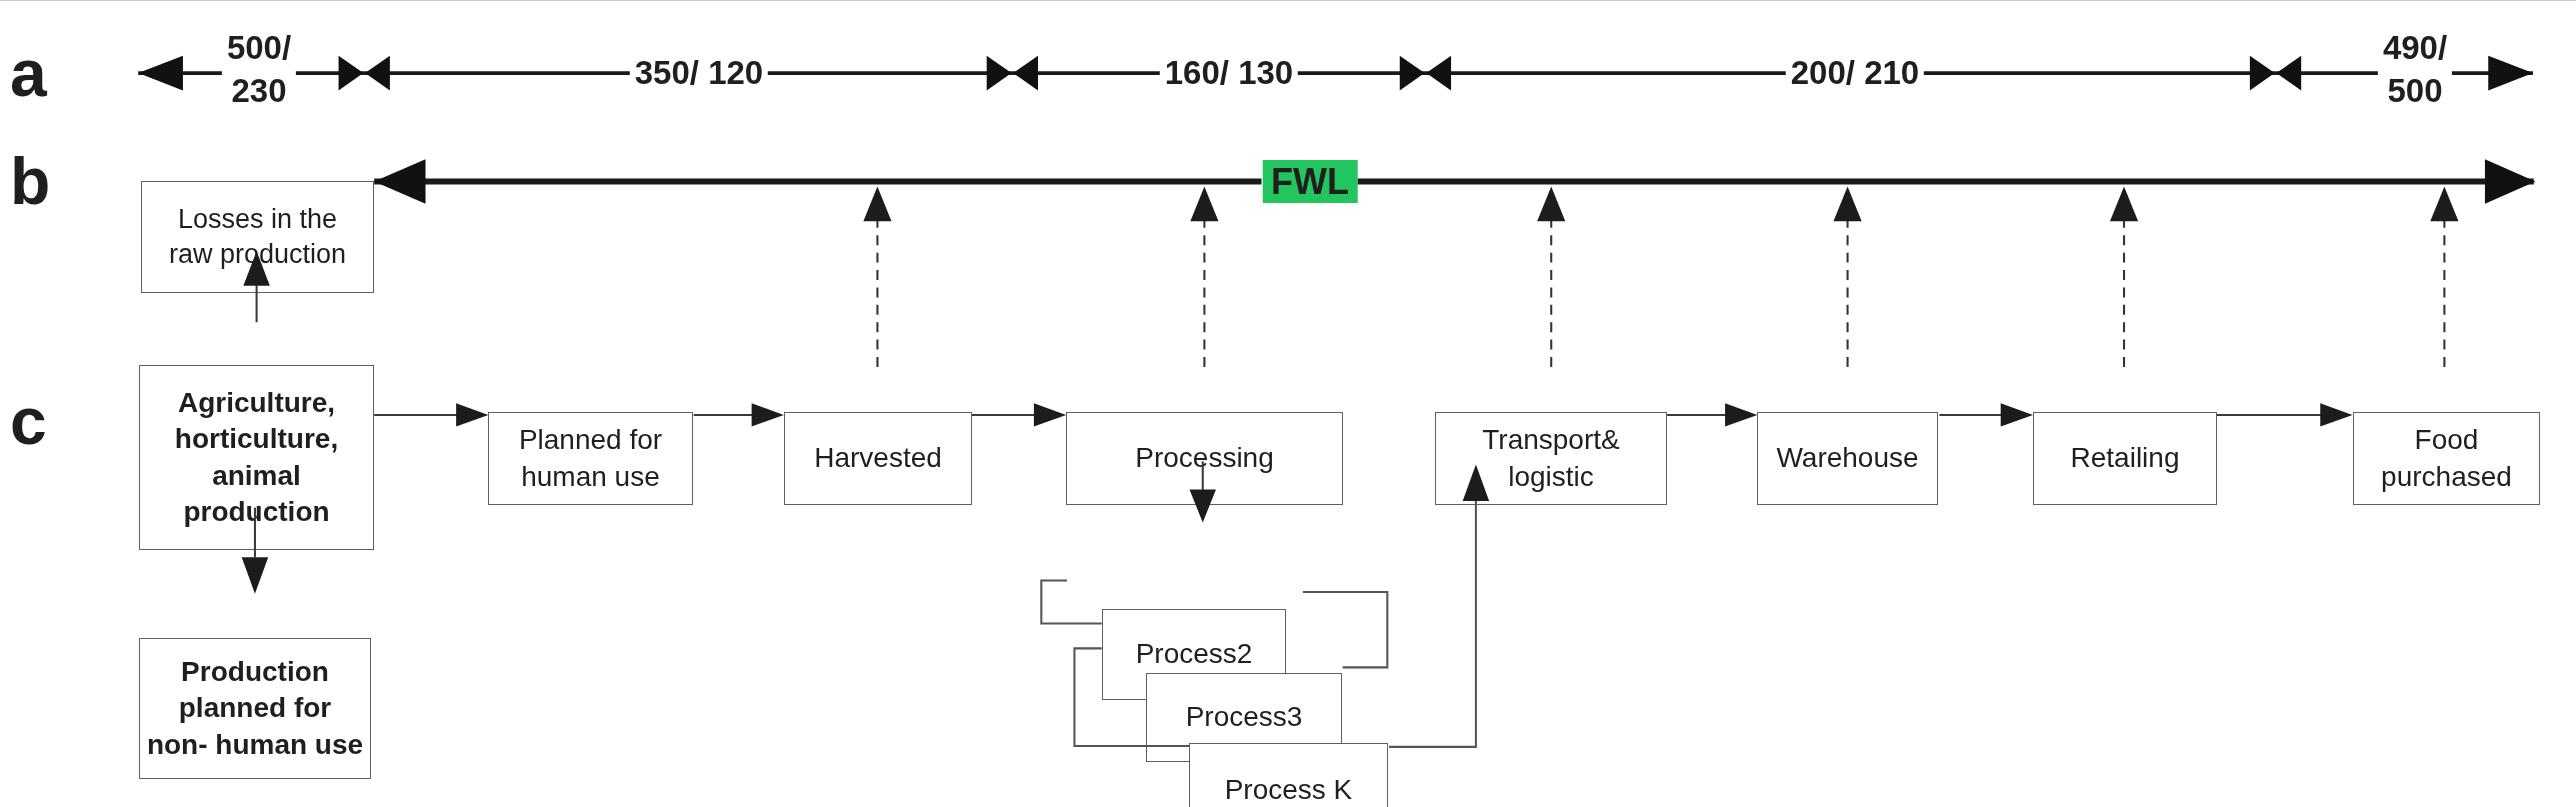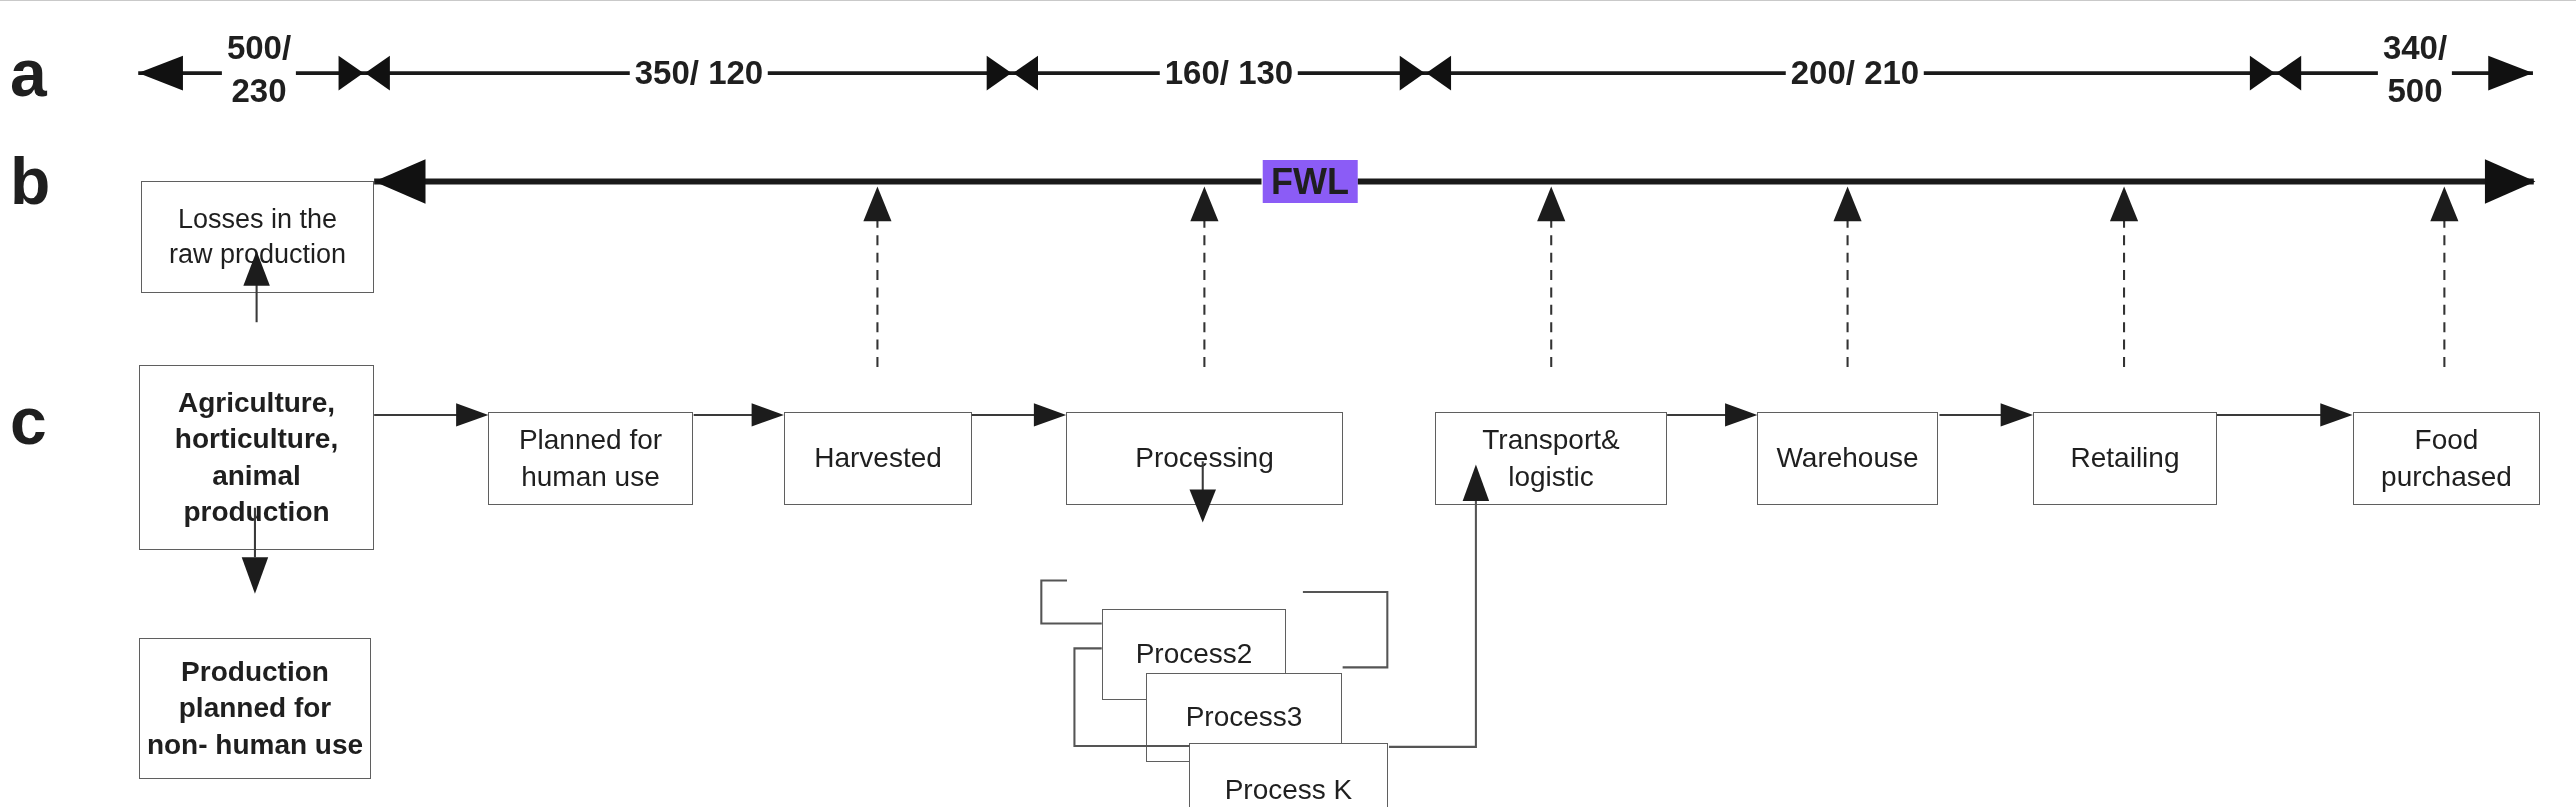--- a/index.html
+++ b/index.html
@@ -68,21 +68,21 @@
   .axis-label.two-line{top:25px;height:94px;}
   #axis-seg1{left:259px;}
   #axis-seg2{left:699px;}
   #axis-seg3{left:1229px;}
   #axis-seg4{left:1855px;}
   #axis-seg5{left:2415px;}
 
   #fwl-label{
     position:absolute;left:1310px;top:159px;
     transform:translateX(-50%);
-    z-index:20;background:#8b5cf6;
+    z-index:20;background:#22c55e;
     font-weight:bold;font-size:36px;line-height:43px;
     padding:0 8.3px;
   }
 </style>
 </head>
 <body>
 
 <div class="canvas">
 
   <div class="node" id="box-losses">Losses in the
@@ -202,19 +202,19 @@
 
   <div class="row-label" id="row-a">a</div>
   <div class="row-label" id="row-b">b</div>
   <div class="row-label" id="row-c">c</div>
 
   <div class="axis-label two-line" id="axis-seg1">500/
 230</div>
   <div class="axis-label one-line" id="axis-seg2">350/ 120</div>
   <div class="axis-label one-line" id="axis-seg3">160/ 130</div>
   <div class="axis-label one-line" id="axis-seg4">200/ 210</div>
-  <div class="axis-label two-line" id="axis-seg5">340/
+  <div class="axis-label two-line" id="axis-seg5">490/
 500</div>
 
   <div id="fwl-label">FWL</div>
 
 </div>
 
 
 </body></html>

